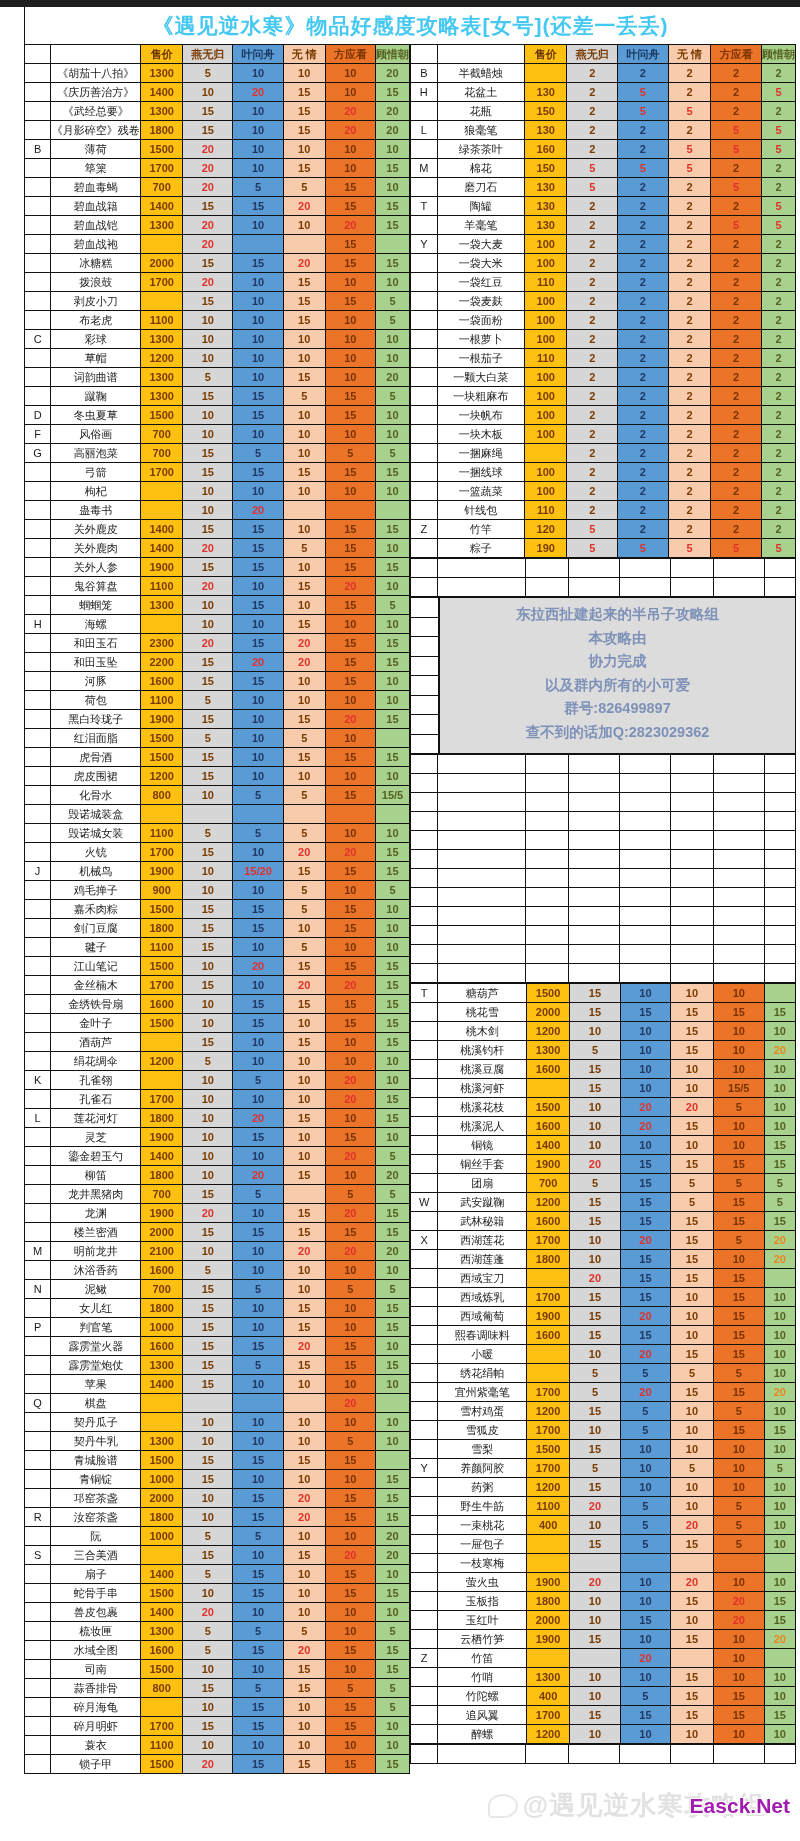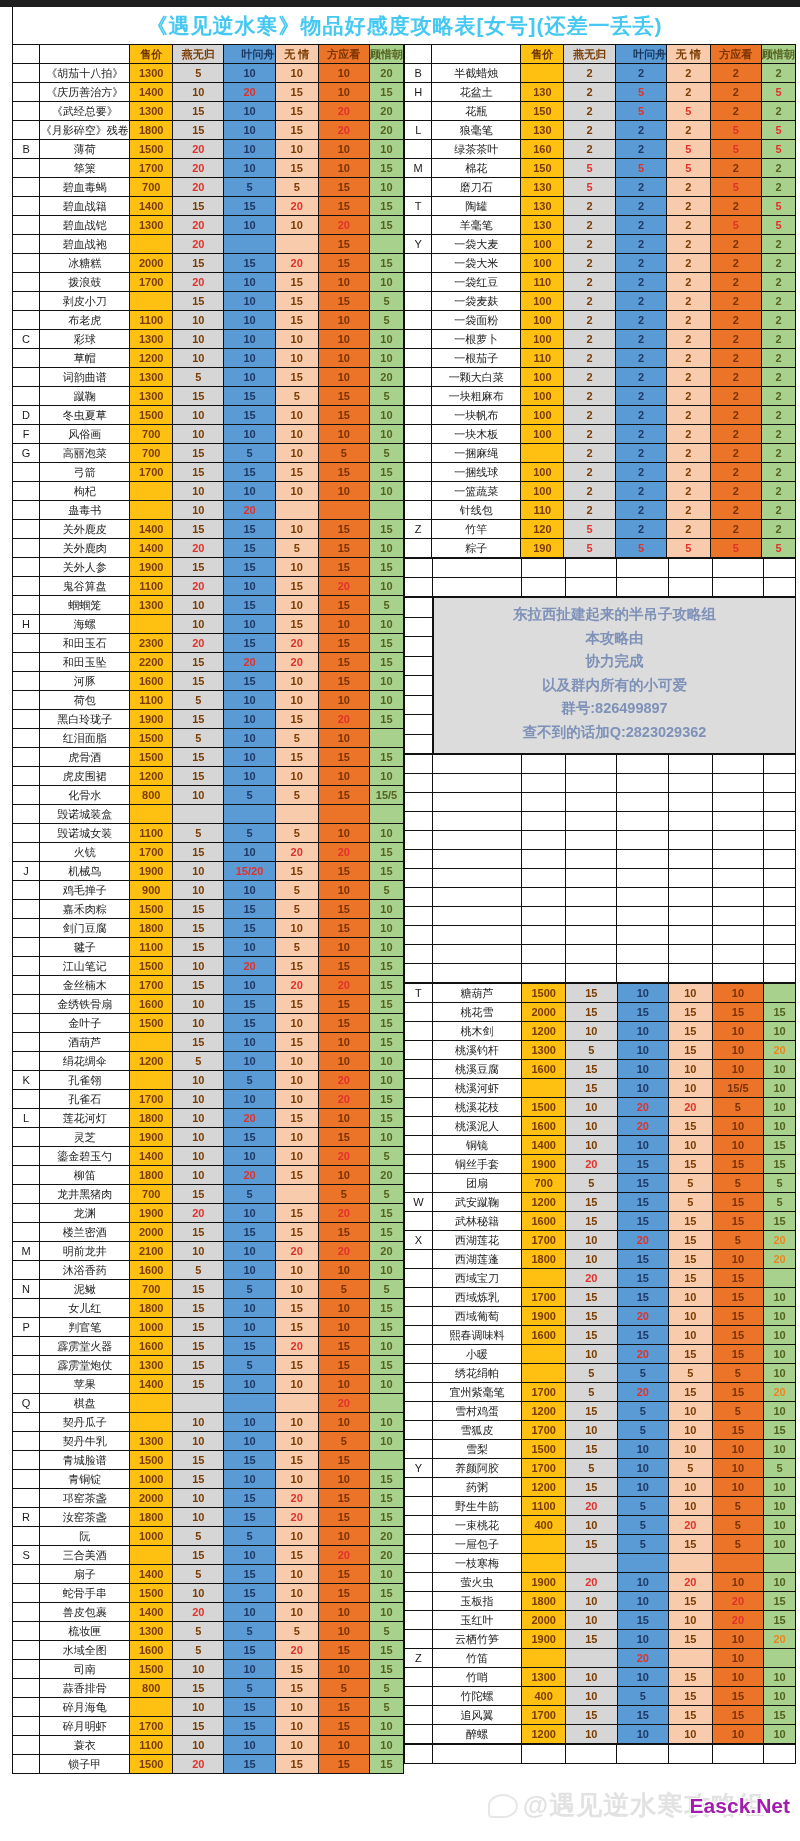--- a/index.html
+++ b/index.html
@@ -1,34 +1,34 @@
 <!DOCTYPE html>
 <html><head>
 <meta charset="utf-8">
 <style>
   html,body{margin:0;padding:0;background:#fff;}
   body{width:800px;height:1841px;position:relative;font-family:"Liberation Sans","DejaVu Sans",sans-serif;}
   .topbar{height:7px;background:#1e1e1e;width:100%;}
-  .sheet{padding-left:12px;padding-right:4px;}
+  .sheet{padding-left:24px;padding-right:4px;}
   .title{height:37px;line-height:37px;text-align:center;color:#45c8f1;font-weight:bold;font-size:21px;letter-spacing:1px;border-left:1px solid #111;}
   .cols{display:flex;align-items:flex-start;}
   table.grid{border-collapse:collapse;table-layout:fixed;}
   table.grid td{border:1px solid #111;height:18px;padding:0;text-align:center;vertical-align:middle;overflow:hidden;white-space:nowrap;font-size:11px;}
   td.c-letter{background:#fff;color:#1a1a1a;font-size:11.5px;}
   td.c-name{background:#fff;color:#1a1a1a;font-size:11.5px;}
   td.c-price{background:#fec112;color:#7a3b00;font-weight:bold;}
   td.c-yan{background:#d6d6d6;color:#7a3b00;font-weight:bold;}
   td.c-ye{background:#5b9bd5;color:#1f3864;font-weight:bold;}
   td.c-wu{background:#f8cbad;color:#7a3b00;font-weight:bold;}
   td.c-fang{background:#ec7428;color:#7a3300;font-weight:bold;}
   td.c-gu{background:#a9d18e;color:#54611f;font-weight:bold;}
   td.c-plain{background:#fff;}
   td.h{font-weight:bold;font-size:11px;}
   td.h.c-price{color:#6b3400;}
-  td.h.c-ye{color:#17375e;text-align:right;}
+  td.h.c-ye{color:#17375e;}
   td.hl{color:#e0322a !important;}
   td.hl2{color:#e8871f !important;}
   .rightcol{display:flex;flex-direction:column;}
   .notice-row{display:flex;}
   .notice{flex:1;height:150px;border:1px solid #111;background:#dcdcdc;color:#7e91b8;font-weight:bold;text-align:center;font-size:14.5px;padding-top:5px;}
   .notice div{line-height:23.5px;}
   .watermark{position:absolute;right:10px;top:1788px;white-space:nowrap;}
   .wm-icon{display:inline-block;width:26px;height:20px;border:2px solid #e4e4e4;border-radius:50% 50% 50% 4px;position:relative;vertical-align:middle;opacity:.9;}
   .wm-handle{color:#e2e2e2;font-size:26px;font-weight:bold;letter-spacing:1px;vertical-align:middle;}
   .wm-site{color:#a21caf;font-size:21px;font-weight:bold;margin-left:-80px;vertical-align:middle;text-shadow:-1px -1px 0 #fff,1px -1px 0 #fff,-1px 1px 0 #fff,1px 1px 0 #fff,2px 2px 0 #fff;}

